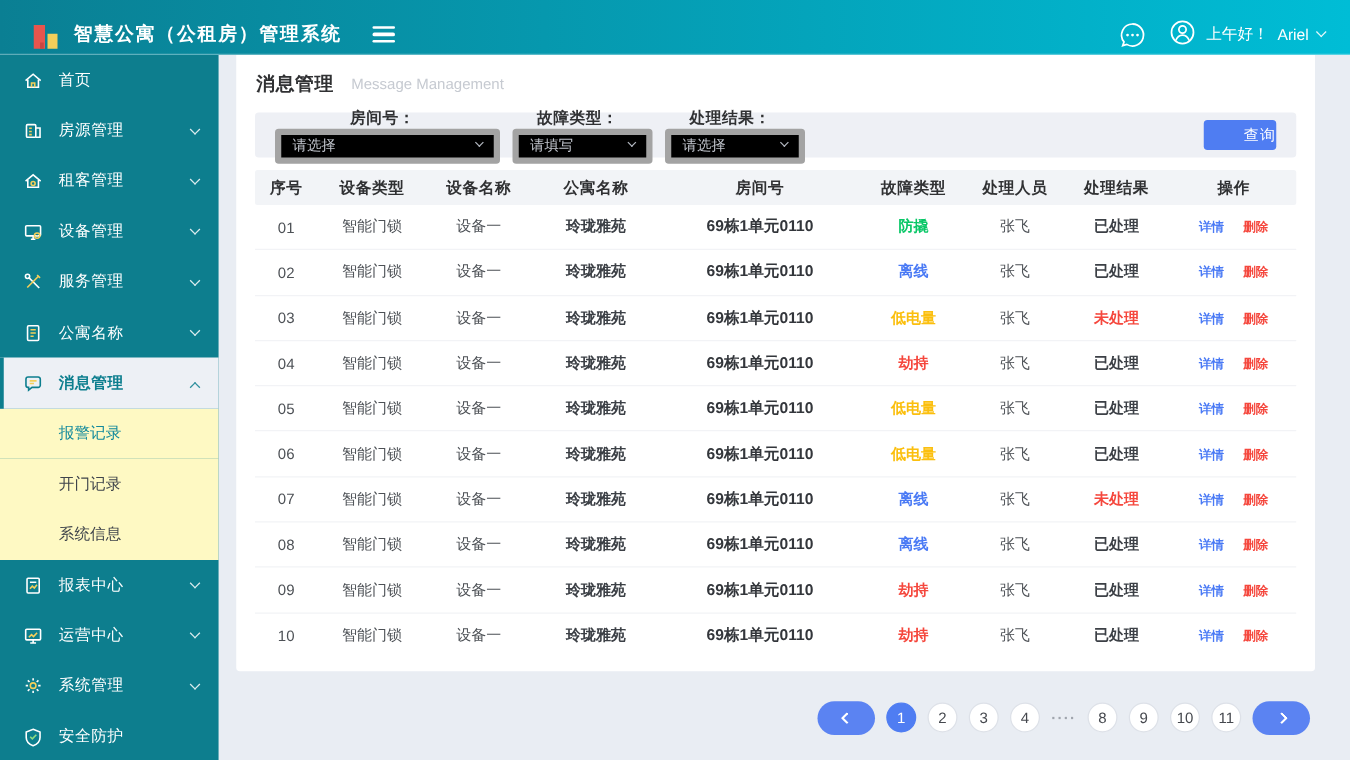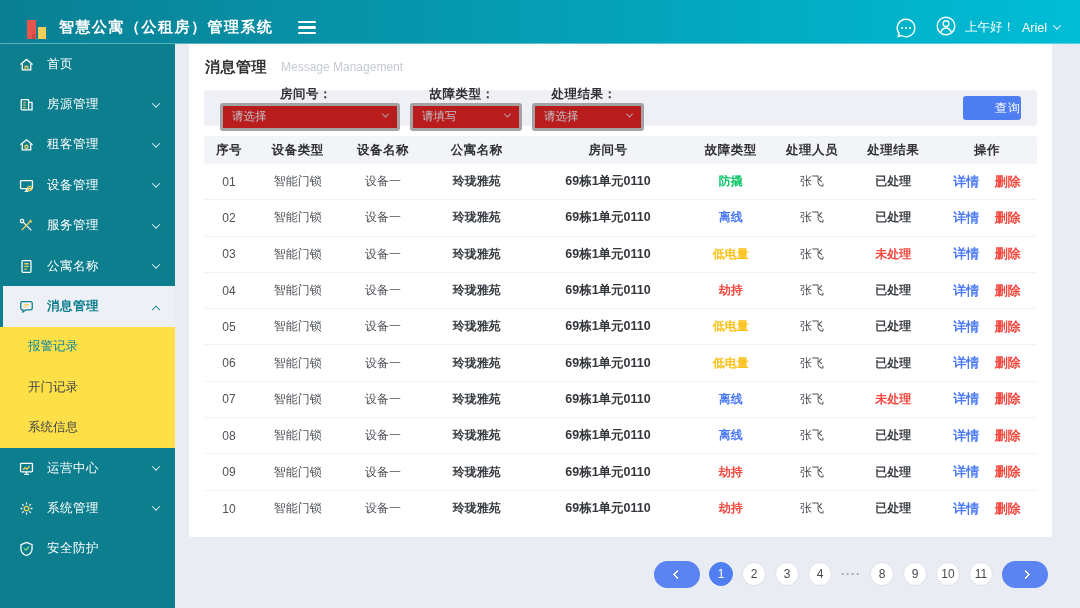--- a/index.html
+++ b/index.html
@@ -29,56 +29,56 @@
   
   .main { flex:1; display:flex; min-height:0; }
   .sidebar { flex:0 0 175px; width:175px; background:#0d7e8e; color:#fff; font-size:12.5px; overflow:hidden; }
   .menu-item { height:40.4px; display:flex; align-items:center; padding:0 16px 0 18px; cursor:pointer; position:relative; }
   .menu-item .mi-icon { width:17px; height:17px; margin-right:12px; display:flex; align-items:center; justify-content:center; }
   .menu-item .mi-icon svg { width:17px; height:17px; }
   .menu-item .mi-label { flex:1; letter-spacing:.5px; }
   .menu-item .mi-chevron { color:currentColor; opacity:.85; }
   .menu-item.active { background:#edf0f5; color:#0d7e8e; font-weight:bold; }
   .menu-item.active::before { content:""; position:absolute; left:0; top:0; bottom:0; width:3px; background:#0d7e8e; }
-  .sub-item { height:40.4px; display:flex; align-items:center; padding-left:28px; background:#fde047;
+  .sub-item { height:40.4px; display:flex; align-items:center; padding-left:47px; background:#fef9c3;
               color:#3f444b; cursor:pointer; }
   .sub-item.active { color:#11899c; }
 
   
   .content { flex:1; min-width:0; background:#e9edf3; padding:0 28px 0 14px; display:flex; flex-direction:column; }
   .card { background:#fff; border-radius:0 0 3px 3px; padding:0 15px 10px 15px; }
   .page-head { height:46px; display:flex; align-items:center; gap:14px; padding-left:1px; }
   .pg-title { font-size:15px; font-weight:bold; color:#303133; letter-spacing:.5px; }
   .pg-sub { font-size:12px; color:#c6cad1; }
 
   .filterbar { background:#eef0f5; border-radius:3px; height:36px; display:flex; align-items:center;
                padding:0 16px; }
   .filter-group { display:flex; align-items:center; margin-right:10px;flex-direction:column; }
   .f-label { font-size:12.5px; color:#303133; font-weight:bold; margin-right:8px; letter-spacing:.5px; }
-  .sel { background:#b91c1c; border:3px solid #a3a3a3; border-radius:3px; height:28px; display:flex;
+  .sel { background:#000000; border:5px solid #a3a3a3; border-radius:3px; height:28px; display:flex;
          align-items:center; justify-content:space-between; padding:0 9px; color:#c0c4cc;
          font-size:11.5px; cursor:pointer; }
   .sel .chev { width:5px; height:5px; border-width:1px; color:#b4b9c2; margin-top:-2px; }
   .sel-wide { width:180px; } .sel-mid { width:112px; }
   .search-btn { margin-left:auto; width:58px; height:24px; background:#4f7df2; border:none; border-radius:3px;
                 color:#fff; font-size:12px; cursor:pointer; font-family:inherit; letter-spacing:1px;padding-left:32px; }
 
   
   .table { margin-top:10px; }
   .thead { display:flex; align-items:center; height:28px; background:#f2f4f7; border-radius:2px; }
   .th { font-size:12.5px; font-weight:bold; color:#303133; text-align:center; letter-spacing:.5px; }
   .trow { display:flex; align-items:center; height:36.3px; border-bottom:1px solid #f2f3f6; }
   .trow:last-child { border-bottom:none; }
   .td { font-size:12px; color:#4d5156; text-align:center; overflow:hidden; white-space:nowrap; }
   .td.c4 { color:#33363b; font-weight:bold; font-size:12.5px; }
   .td.c3 { font-weight:bold; color:#3c4046; }
   .td.c5, .td.c7 { font-weight:bold; }
   .c0{width:6%;} .c1{width:10.5%;} .c2{width:10%;} .c3{width:12.5%;} .c4{width:19%;}
   .c5{width:10.5%;} .c6{width:9%;} .c7{width:10.5%;} .c8{width:12%;}
-  .ops a { text-decoration:none; font-size:13px; cursor:pointer; margin:0 6px; font-weight:bold;text-align:center; }
+  .ops a { text-decoration:none; font-size:10px; cursor:pointer; margin:0 6px; font-weight:bold;text-align:center; }
   .lk-detail { color:#4a7af5; } .lk-del { color:#f5473d; }
 
   
   .pagination { display:flex; justify-content:flex-end; align-items:center; gap:9px; margin-top:24px; padding-right:4px; }
   .pg-arrow { width:46px; height:27px; border-radius:14px; background:#5b83f2; display:flex; align-items:center;
               justify-content:center; cursor:pointer; color:#fff; }
   .pg-arrow .chev { width:7px; height:7px; border-width:2px; border-radius:1px; }
   .chev.left  { transform:rotate(135deg); }
   .chev.right { transform:rotate(-45deg); }
   .pg-num { width:24px; height:24px; border-radius:50%; background:#fff; border:1px solid #dde1e8;
@@ -214,20 +214,31 @@
   </div>
           <div class="sub-item">
     <span class="si-label">开门记录</span>
   </div>
           <div class="sub-item">
     <span class="si-label">系统信息</span>
   </div>
           <div class="menu-item">
     <span class="mi-icon">
               <svg viewBox="0 0 16 16" fill="none" stroke="currentColor" stroke-width="1.2">
+                <rect x="3.4" y="2.5" width="9.2" height="11" rx="0.8"></rect>
+                <path d="M5.6 10.4 7.4 8.4l1.5 1.4 2-2.4" stroke="#f3cf5a"></path>
+                <path d="M5.6 5.4h4.8"></path>
+              </svg>
+            </span>
+    <span class="mi-label">报表中心</span>
+    <span class="mi-chevron chev"></span>
+  </div>
+          <div class="menu-item">
+    <span class="mi-icon">
+              <svg viewBox="0 0 16 16" fill="none" stroke="currentColor" stroke-width="1.2">
                 <rect x="2.4" y="3.2" width="11.2" height="8" rx="0.8"></rect>
                 <path d="M4.8 9.2l2-2 1.5 1.5 2.7-2.9" stroke="#f3cf5a"></path>
                 <path d="M8 11.2v2.2M5.8 13.6h4.4"></path>
               </svg>
             </span>
     <span class="mi-label">运营中心</span>
     <span class="mi-chevron chev"></span>
   </div>
           <div class="menu-item">
     <span class="mi-icon">

